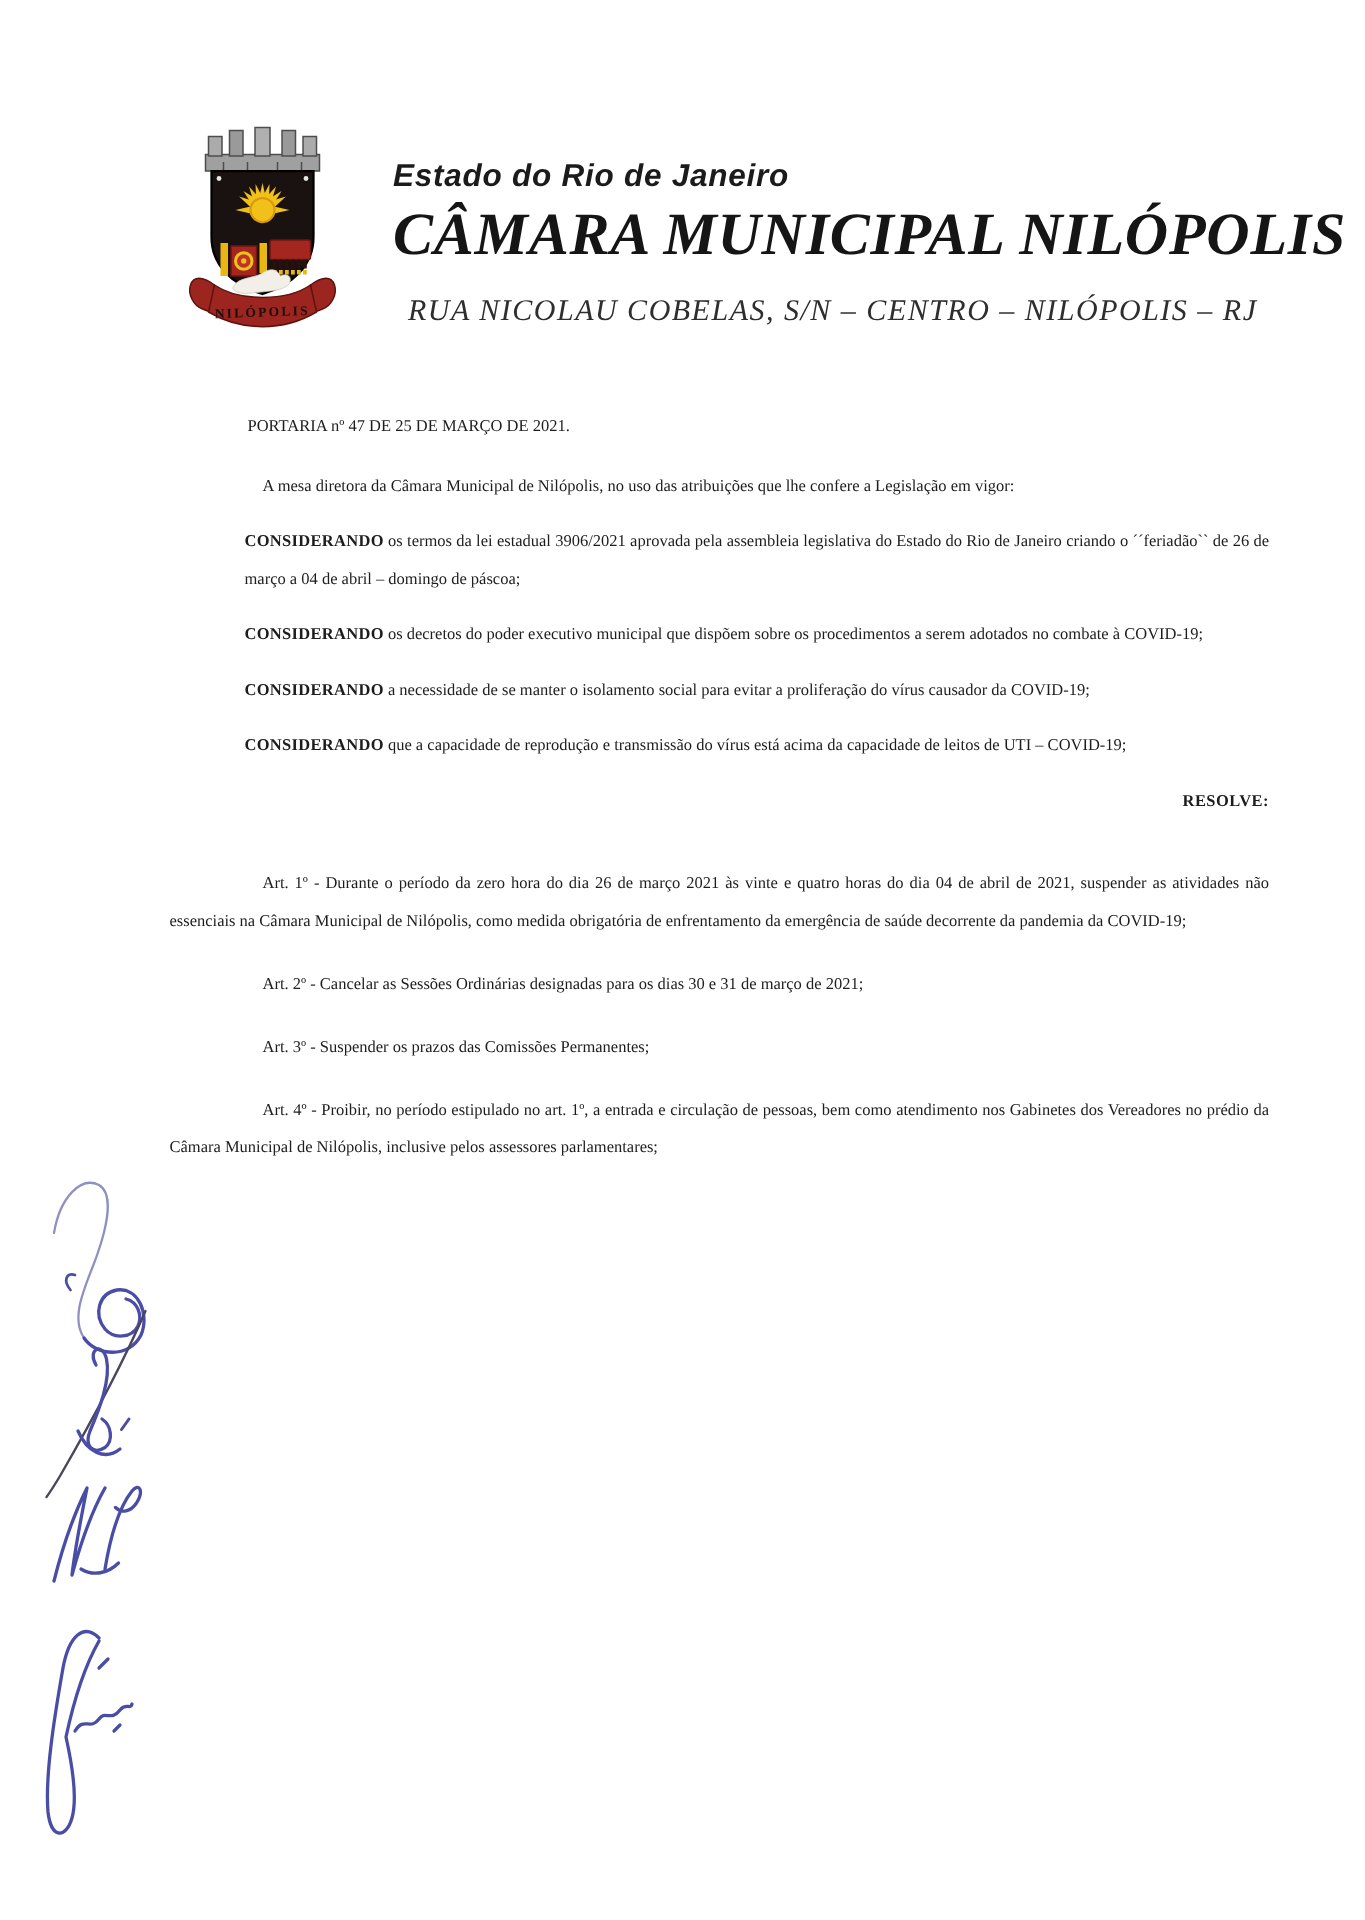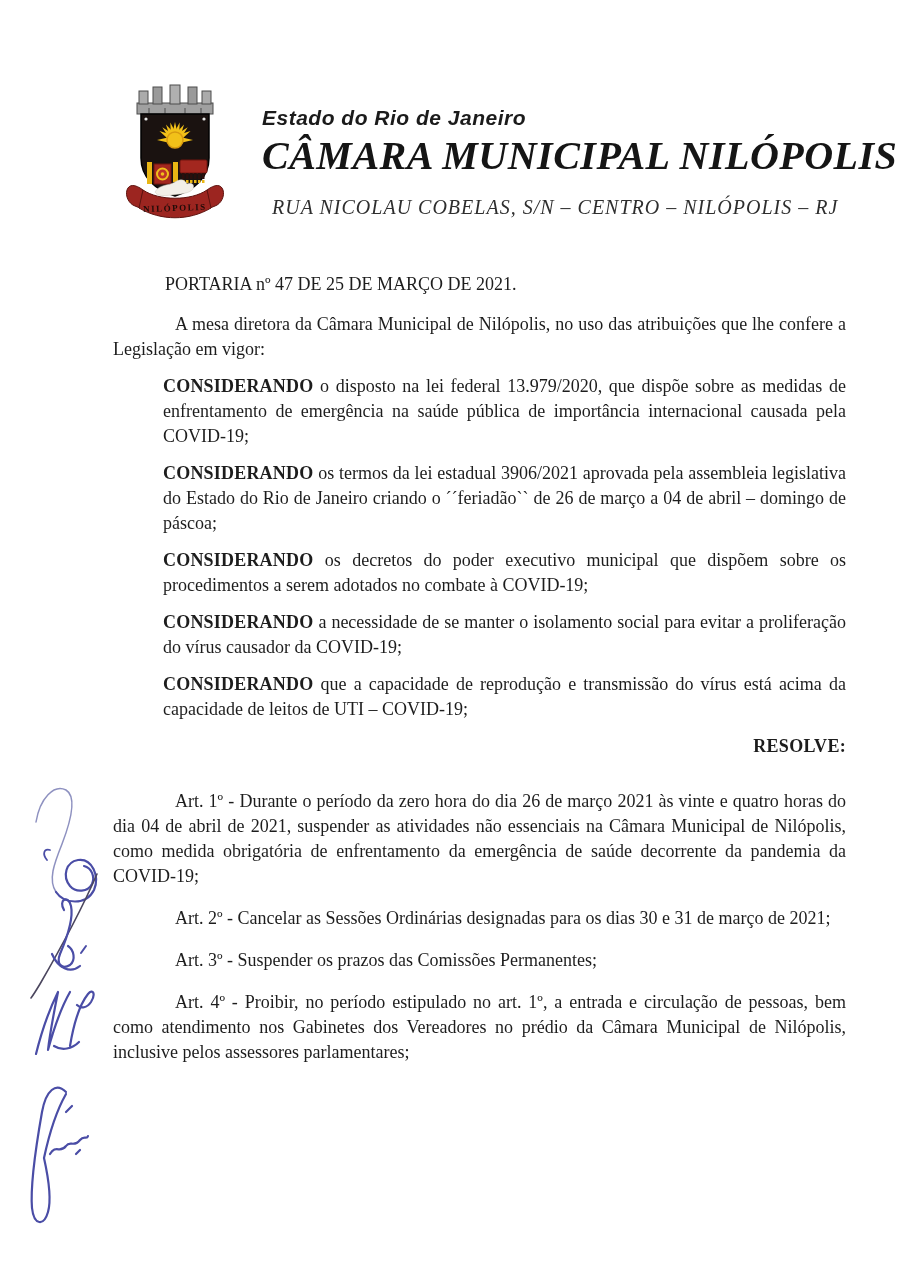--- a/index.html
+++ b/index.html
@@ -21,21 +21,21 @@
     font-size:40px; color:#151515; letter-spacing:0.5px; margin-top:2px; white-space:nowrap;
   }
   .address-line {
     font-family:"Liberation Serif", serif; font-style:italic;
     font-size:20px; color:#2e2e2e; letter-spacing:1px; margin-top:17px; margin-left:10px; white-space:nowrap;
   }
 
   
   .doc-body {
     position:absolute; left:113px; top:272px; width:733px;
-    font-size:18px; line-height:25px; text-align:justify;
+    font-size:11px; line-height:25px; text-align:justify;
   }
   .doc-title { margin-left:52px; margin-bottom:15px; text-align:left; }
   .preamble { text-indent:62px; margin-bottom:12px; }
   .considerando { margin-left:50px; margin-bottom:12px; }
   .considerando b { letter-spacing:0.2px; }
   .resolve { text-align:right; font-weight:bold; margin-top:10px; margin-bottom:30px; letter-spacing:0.3px; }
   .article { text-indent:62px; margin-bottom:17px; }
 
   
   .signatures { position:absolute; left:0; top:778px; width:130px; height:470px; pointer-events:none; }
@@ -120,21 +120,20 @@
     </div>
   </header>
 
   <main class="doc-body">
     <p class="doc-title">PORTARIA nº 47 DE 25 DE MARÇO DE 2021.</p>
     <p class="preamble">A mesa diretora da Câmara Municipal de Nilópolis, no uso das atribuições que lhe confere a Legislação em vigor:</p>
 
     <div>
 
 
-        <p class="considerando"><b>CONSIDERANDO</b><span> o disposto na lei federal 13.979/2020, que dispõe sobre as medidas de enfrentamento de emergência na saúde pública de importância internacional causada pela COVID-19;</span></p>
 
         <p class="considerando"><b>CONSIDERANDO</b><span> os termos da lei estadual 3906/2021 aprovada pela assembleia legislativa do Estado do Rio de Janeiro criando o ´´feriadão`` de 26 de março a 04 de abril – domingo de páscoa;</span></p>
 
         <p class="considerando"><b>CONSIDERANDO</b><span> os decretos do poder executivo municipal que dispõem sobre os procedimentos a serem adotados no combate à COVID-19;</span></p>
 
         <p class="considerando"><b>CONSIDERANDO</b><span> a necessidade de se manter o isolamento social para evitar a proliferação do vírus causador da COVID-19;</span></p>
 
         <p class="considerando"><b>CONSIDERANDO</b><span> que a capacidade de reprodução e transmissão do vírus está acima da capacidade de leitos de UTI – COVID-19;</span></p>
 
       </div>

